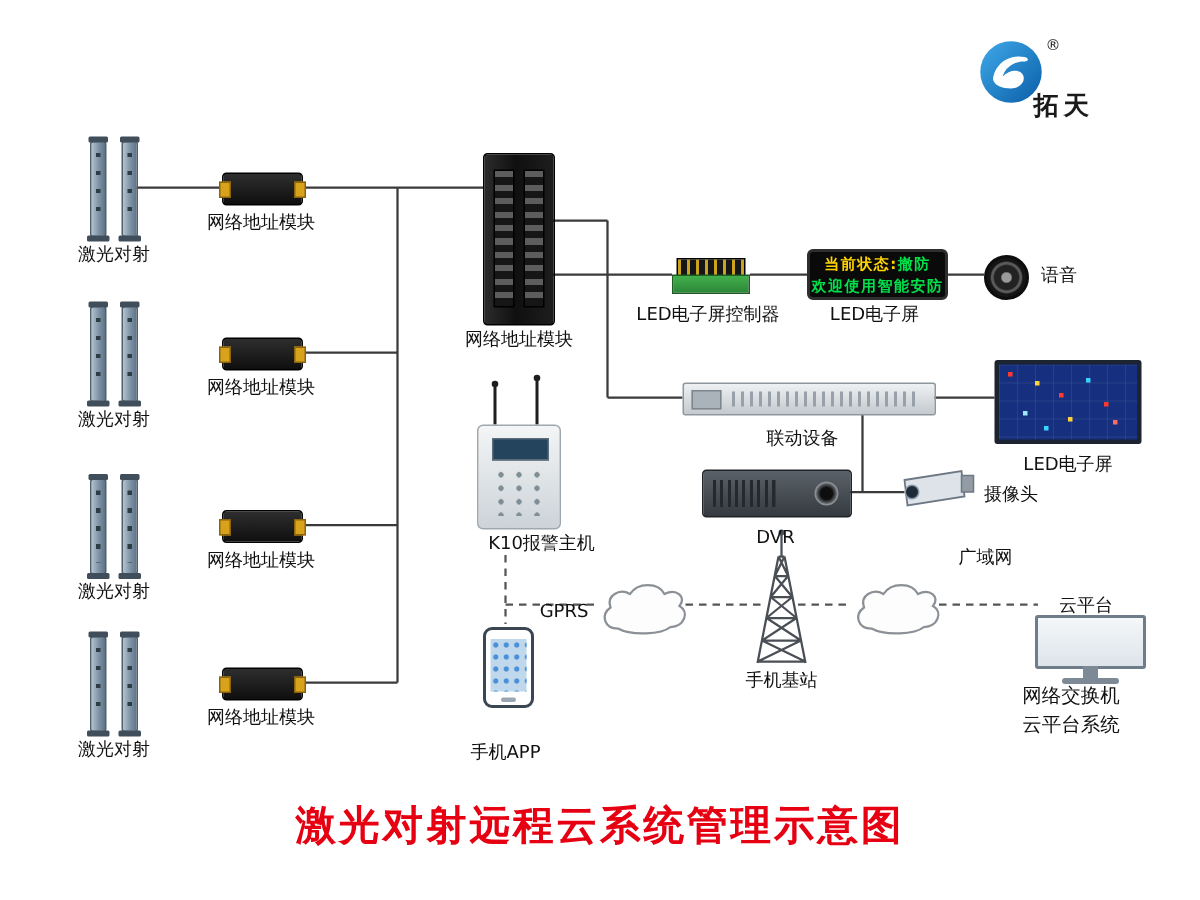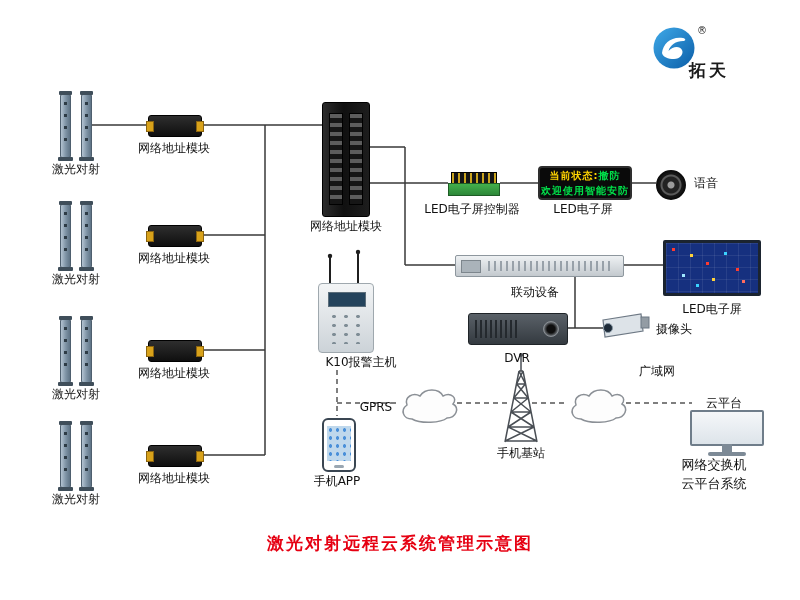--- a/index.html
+++ b/index.html
@@ -94,21 +94,21 @@
   .mon::after{content:"";position:absolute;top:100%;left:50%;transform:translateX(-50%);width:10px;height:8px;background:#7d8a96;}
   .mon::before{content:"";position:absolute;top:calc(100% + 8px);left:50%;transform:translateX(-50%);
         width:38px;height:4px;background:#7d8a96;border-radius:2px;}
 
   
   .logo-circle{position:absolute;left:652px;top:26px;width:44px;height:44px;}
   .logo-reg{position:absolute;left:697px;top:25px;font-size:10px;color:#222;}
   .logo-brand{position:absolute;left:689px;top:59px;font-size:17px;font-weight:bold;letter-spacing:3px;color:#1a1a1a;}
 
   .title{position:absolute;left:0;top:532px;width:800px;text-align:center;
-        font-size:17px;font-weight:bold;letter-spacing:2px;color:#e60012;}
+        font-size:27px;font-weight:bold;letter-spacing:2px;color:#e60012;}
 </style>
 </head>
 <body>
 
 <div id="canvas">
 
   <svg id="wires" width="800" height="600" viewBox="0 0 800 600">
 
     <path stroke="#3a3a3a" stroke-width="1.5" fill="none" d="M91,125 H148 M200,125 H322 M200,235 H265 M200,350 H265 M200,455 H265 M265,125 V455
          M368,147 H405 M405,147 V265 M405,265 H455 M368,183 H448 M500,183 H538 M632,183 H656
@@ -244,21 +244,21 @@
   <div class="k10" style="left:318px;top:283px">
     <div class="scr"></div>
     <div class="pad"></div>
   </div>
   <div class="lbl" style="left:311px;top:355px;width:100px">K10报警主机</div>
 
   <div class="lbl" style="left:352px;top:400px;width:48px">GPRS</div>
   <div class="phone" style="left:322px;top:418px">
     <div class="ps"></div>
   </div>
-  <div class="lbl" style="left:297px;top:474px;width:80px">手机APP</div>
+  <div class="lbl" style="left:297px;top:494px;width:80px">手机APP</div>
 
   <div class="lbl" style="left:481px;top:446px;width:80px">手机基站</div>
   <div class="lbl" style="left:629px;top:364px;width:56px">广域网</div>
 
   <div class="lbl" style="left:696px;top:396px;width:56px">云平台</div>
   <div class="mon" style="left:690px;top:410px"></div>
   <div class="lbl" style="left:664px;top:457px;width:100px;font-size:13px">网络交换机</div>
   <div class="lbl" style="left:664px;top:476px;width:100px;font-size:13px">云平台系统</div>
 
   <div class="title">激光对射远程云系统管理示意图</div>

